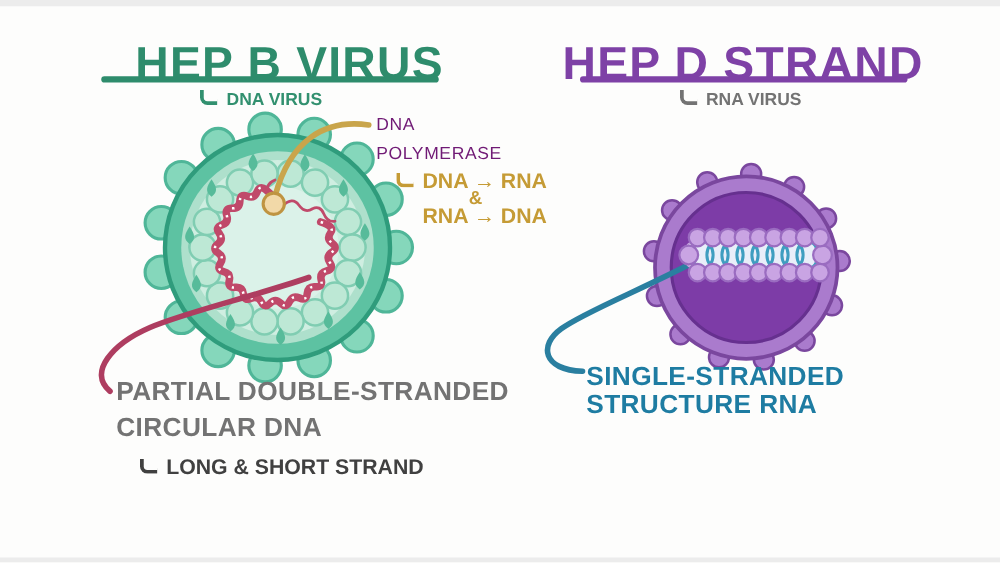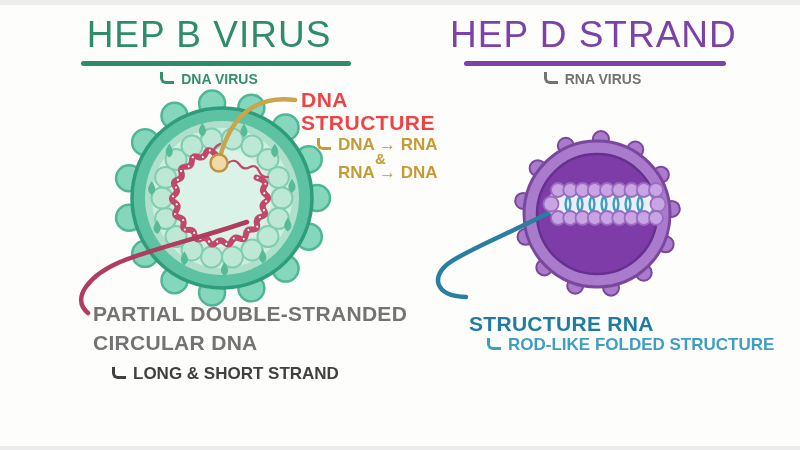--- a/index.html
+++ b/index.html
@@ -3,33 +3,33 @@
 <meta charset="utf-8">
 <style>
   html,body{margin:0;padding:0;}
   body{font-family:"Liberation Sans","DejaVu Sans",sans-serif;}
   .stage{position:relative;width:800px;height:450px;background:#fdfdfc;overflow:hidden;}
   .bar{position:absolute;left:0;width:800px;background:#ececec;}
   .bar.top{top:0;height:5px;}
   .bar.bottom{bottom:0;height:4px;}
   svg.art{position:absolute;left:0;top:0;width:800px;height:450px;}
   .txt{position:absolute;white-space:nowrap;}
-  .title{font-size:37px;font-weight:400;letter-spacing:1px;text-align:center;line-height:1;}
+  .title{font-size:37px;font-weight:700;letter-spacing:1px;text-align:right;line-height:1;margin-top:16px;}
   .title.b{color:#2e8c6c;}
   .title.d{color:#7e41a6;}
   .underline{position:absolute;border-radius:3px;}
   .underline.b{background:#2e8c6c;}
   .underline.d{background:#7e41a6;}
   .subtitle{font-size:14px;font-weight:800;text-align:center;line-height:1;}
   .subtitle.b{color:#32906f;}
   .subtitle.d{color:#737373;}
   .elbow{display:inline-block;width:11px;height:9px;border-left:3px solid currentColor;
          border-bottom:3px solid currentColor;border-bottom-left-radius:6px;
          margin-right:7px;vertical-align:baseline;}
-  .poly{color:#ef4444;font-size:21px;font-weight:700;line-height:23px;letter-spacing:.5px;}
+  .poly{color:#701a75;font-size:14px;font-weight:400;line-height:23px;letter-spacing:.5px;}
   .poly-sub{color:#c59b35;font-size:17px;font-weight:800;}
   .gen1{font-size:21px;font-weight:900;letter-spacing:.3px;line-height:1;}
   .gen-sub{font-size:17px;font-weight:800;line-height:1;}
   .crimson{color:#737373;} .crimson-l{color:#404040;margin-top:16px;}
   .teal{color:#1e7ca2;} .teal-l{color:#3f9fc1;}
 </style>
 </head>
 <body>
 
 <div class="stage">
@@ -158,37 +158,35 @@
   </svg>
 
   <div class="txt title b" style="left:63px;top:16px;width:292px;">HEP B VIRUS</div>
   <div class="underline b" style="left:81px;top:61px;width:270px;height:5px;"></div>
   <div class="txt subtitle b" style="left:63px;top:72px;width:292px;">
     <span class="elbow"></span><span>DNA VIRUS</span>
   </div>
 
   <div class="txt poly" style="left:301px;top:88px;">
     <div>DNA</div>
-    <div>STRUCTURE</div>
+    <div>POLYMERASE</div>
   </div>
   <div class="txt poly-sub" style="left:317px;top:135px;">
     <span class="elbow"></span><span>DNA → RNA</span>
   </div>
   <div class="txt poly-sub" style="left:375px;top:150px;font-size:15px;">&amp;</div>
   <div class="txt poly-sub" style="left:338px;top:163px;">RNA → DNA</div>
 
   <div class="txt gen1 crimson" style="left:93px;top:303px;">PARTIAL DOUBLE-STRANDED</div>
   <div class="txt gen1 crimson" style="left:93px;top:332px;text-align:right;">CIRCULAR DNA</div>
   <div class="txt gen-sub crimson-l" style="left:112px;top:349px;">
     <span class="elbow"></span><span>LONG &amp; SHORT STRAND</span>
   </div>
 
   <div class="txt title d" style="left:450px;top:16px;width:285px;">HEP D STRAND</div>
   <div class="underline d" style="left:464px;top:61px;width:262px;height:5px;"></div>
   <div class="txt subtitle d" style="left:450px;top:72px;width:285px;">
     <span class="elbow"></span><span>RNA VIRUS</span>
   </div>
 
+  <div class="txt gen1 teal" style="left:469px;top:291px;">SINGLE-STRANDED</div>
   <div class="txt gen1 teal" style="left:469px;top:313px;">STRUCTURE RNA</div>
-  <div class="txt gen-sub teal-l" style="left:487px;top:336px;">
-    <span class="elbow"></span><span>ROD-LIKE FOLDED STRUCTURE</span>
-  </div>
 </div>
 
 </body></html>

